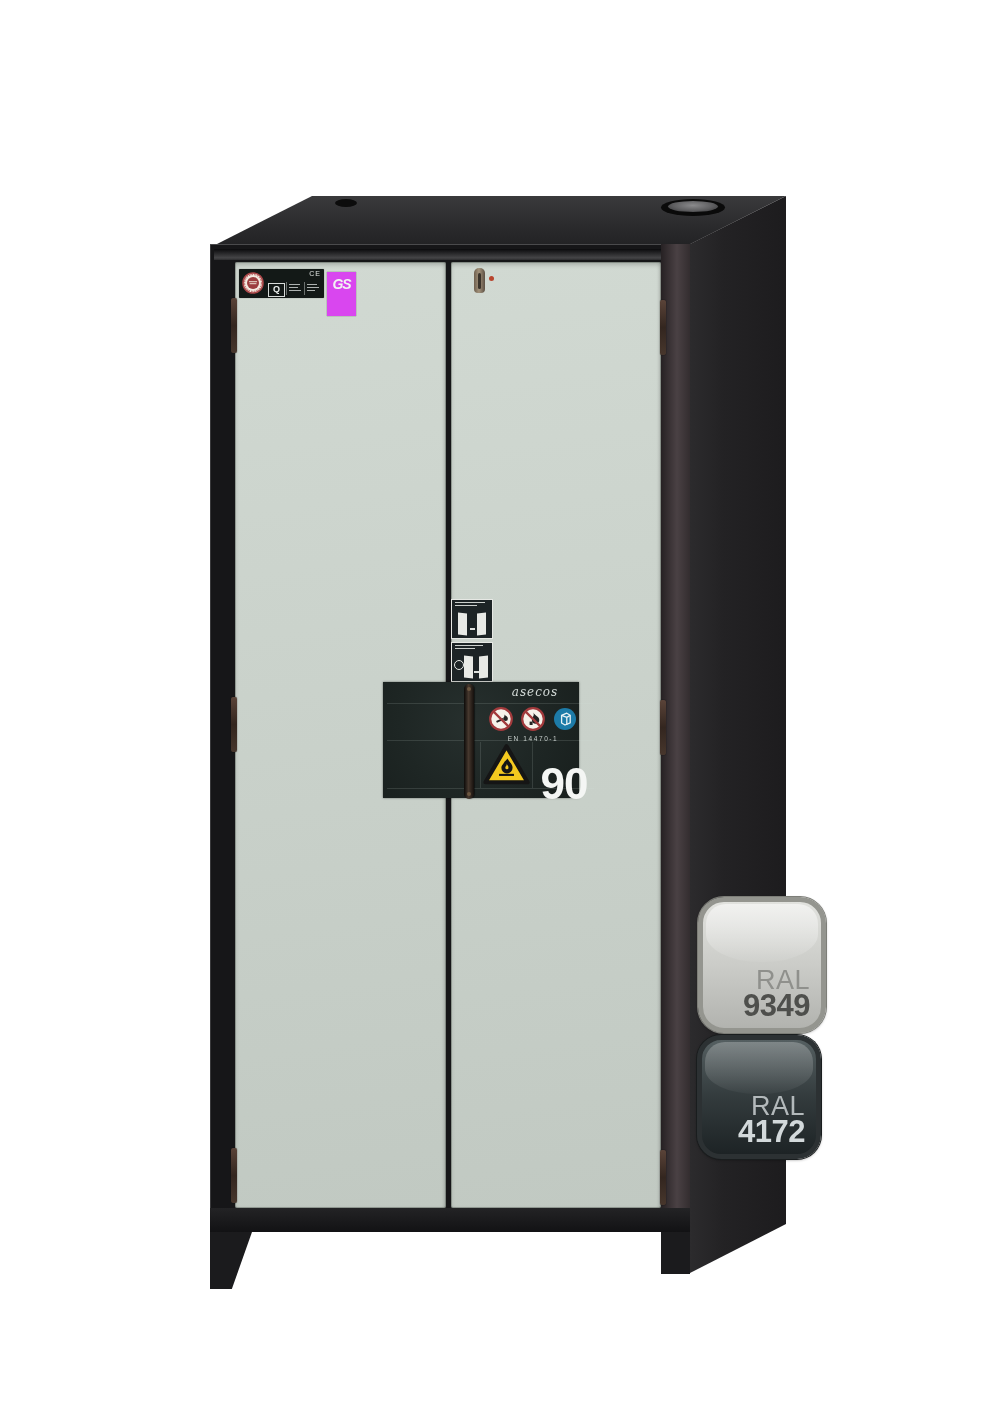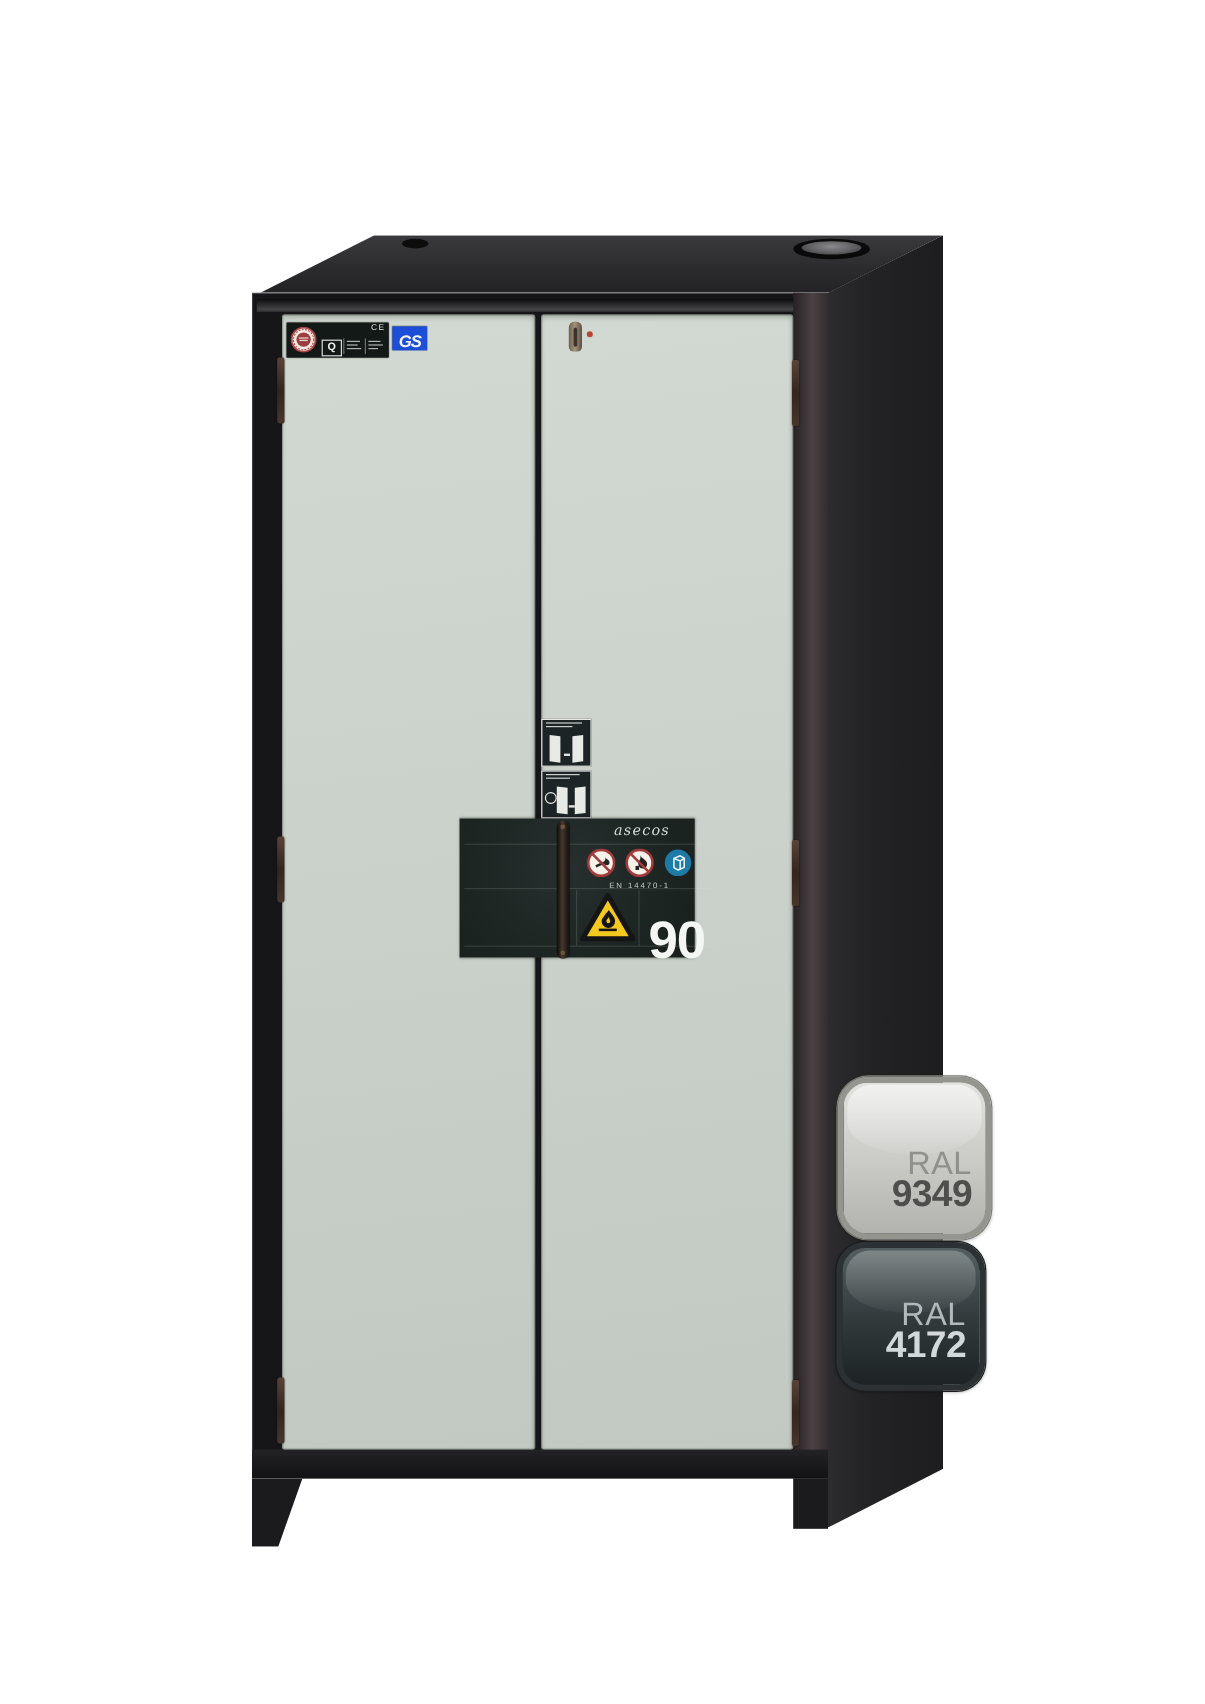--- a/index.html
+++ b/index.html
@@ -47,21 +47,21 @@
 
   
   .cert-plate{left:239px;top:269px;width:85px;height:29px;background:#131917;border-radius:1px;
     box-shadow:0 0 1px rgba(0,0,0,.6);}
   .seal{left:3px;top:3px;width:22px;height:22px;}
   .q-box{left:29px;top:14px;width:15px;height:12px;border:1px solid #d8dcda;color:#eef2f0;
     font-size:9px;font-weight:bold;text-align:center;line-height:11px;}
   .micro-col{top:13px;height:13px;border-left:1px solid #6a706e;}
   .micro-line{height:1px;background:rgba(225,230,228,.75);margin:2px 2px 0 2px;}
   .ce-mark{left:62px;top:1px;width:20px;color:#dfe3e1;font-size:7px;letter-spacing:1px;text-align:right;}
-  .gs-plate{left:327px;top:272px;width:29px;height:20px;background:#1d4ed8;color:#f2f4f3;
+  .gs-plate{left:327px;top:272px;width:29px;height:44px;background:#d946ef;color:#f2f4f3;
     text-align:center;box-shadow:0 0 1px rgba(0,0,0,.6);}
   .gs-text{font-size:14px;font-weight:bold;line-height:24px;letter-spacing:-1px;font-style:italic;}
 
   
   .sticker{left:451px;top:599px;width:42px;height:82px;}
   .sticker-panel{position:relative;width:40px;height:38px;background:#1d2426;border:1px solid #e6e8e4;
     margin-bottom:3px;}
   .stk-line{height:1px;background:rgba(235,238,235,.85);margin:2px 3px 0 3px;}
   .stk-door{position:absolute;bottom:3px;width:9px;height:22px;background:#e8eae6;}
   .stk-door.l{left:6px;transform:skewY(7deg);}
@@ -95,21 +95,21 @@
   .swatch-7035{left:698px;top:897px;width:118px;height:126px;border:5px solid #94958f;
     box-shadow:0 0 0 1px #7d7e78,0 1px 3px rgba(0,0,0,.35);
     background:linear-gradient(180deg,#e1e2de 0%,#cbccc8 50%,#b2b3af 100%);}
   .swatch-7016{left:697px;top:1035px;width:114px;height:114px;border:5px solid #2c3133;border-radius:24px;
     box-shadow:0 0 0 1px #191d1e,0 1px 3px rgba(0,0,0,.4);
     background:linear-gradient(180deg,#555f61 0%,#333b3d 50%,#1d2325 100%);}
   .gloss{position:absolute;left:3px;right:3px;top:2px;height:46%;
     border-radius:20px 20px 48% 48%;
     background:linear-gradient(180deg,rgba(255,255,255,.55),rgba(255,255,255,.05));}
   .swatch-7016 .gloss{background:linear-gradient(180deg,rgba(255,255,255,.25),rgba(255,255,255,.03));}
-  .swatch-label{position:absolute;right:11px;bottom:18px;text-align:right;line-height:.92;}
+  .swatch-label{position:absolute;right:11px;bottom:7px;text-align:right;line-height:.92;}
   .sw-series{font-size:27px;color:#8f908c;letter-spacing:.5px;}
   .sw-code{font-size:31px;font-weight:bold;color:#4e4f4c;letter-spacing:-.5px;}
   .swatch-7016 .sw-series{color:#b3b9bb;}
   .swatch-7016 .sw-code{color:#d3d9db;}
 </style>
 </head>
 <body>
 
 <div class="stage">
 

